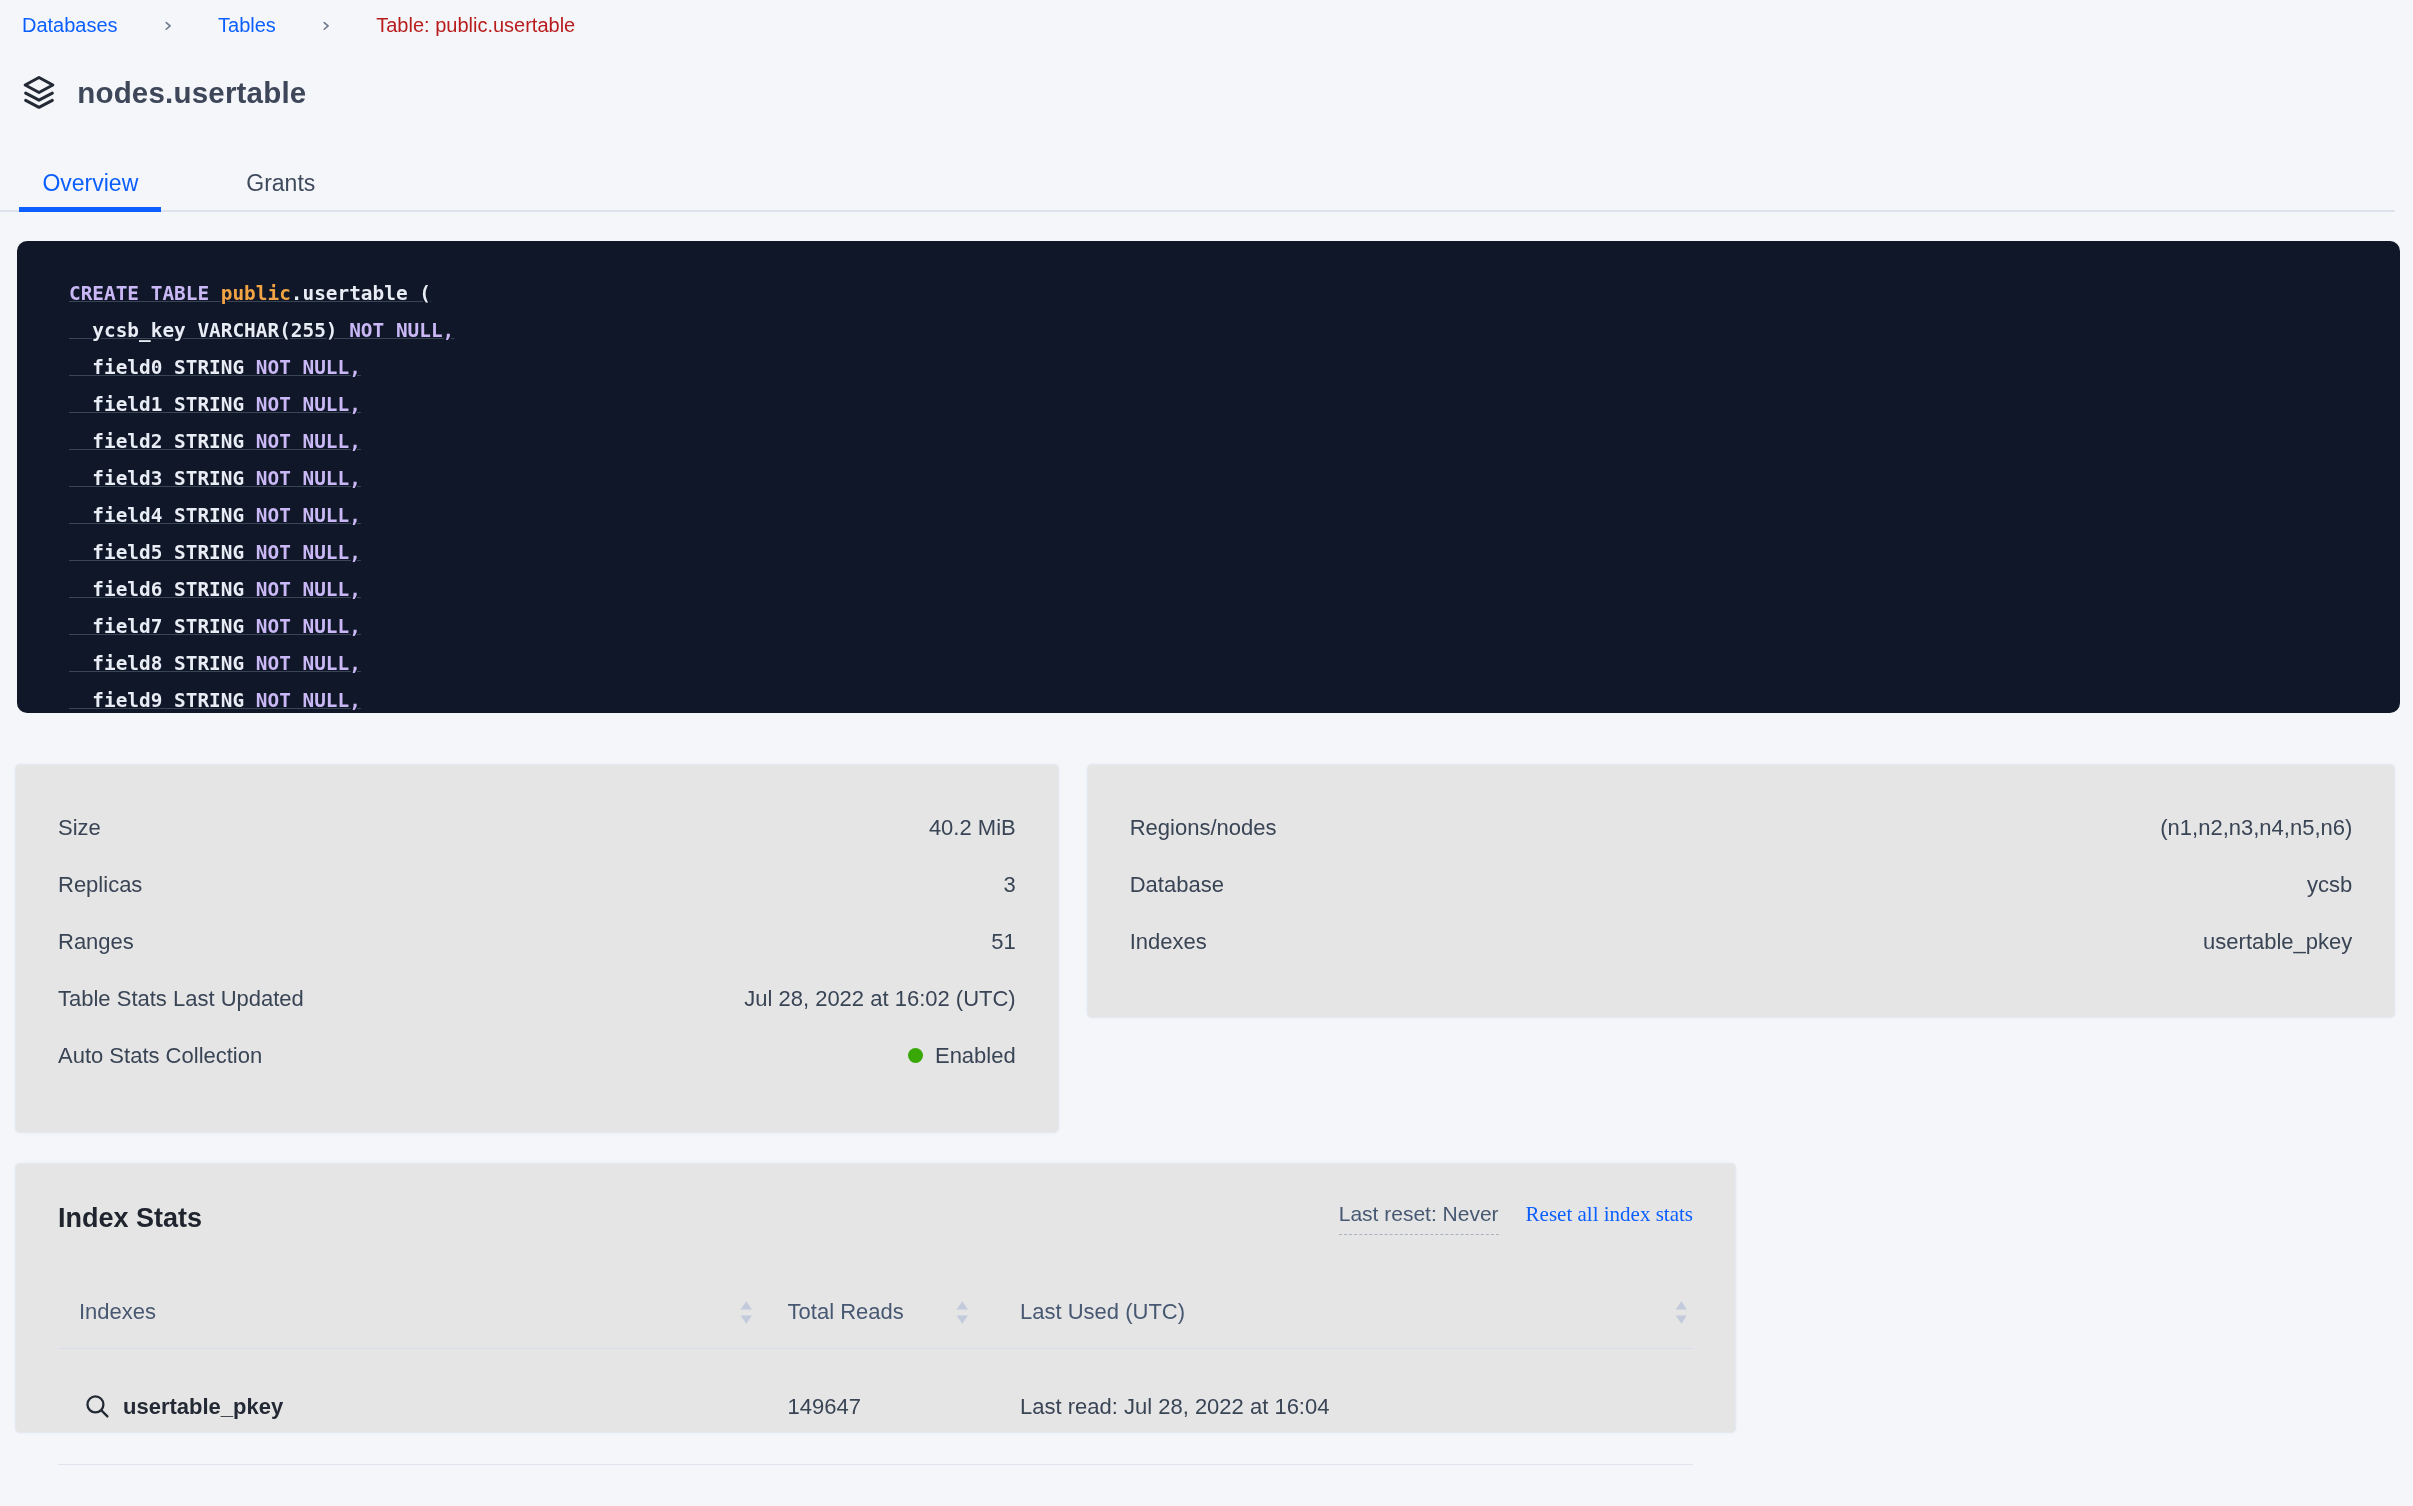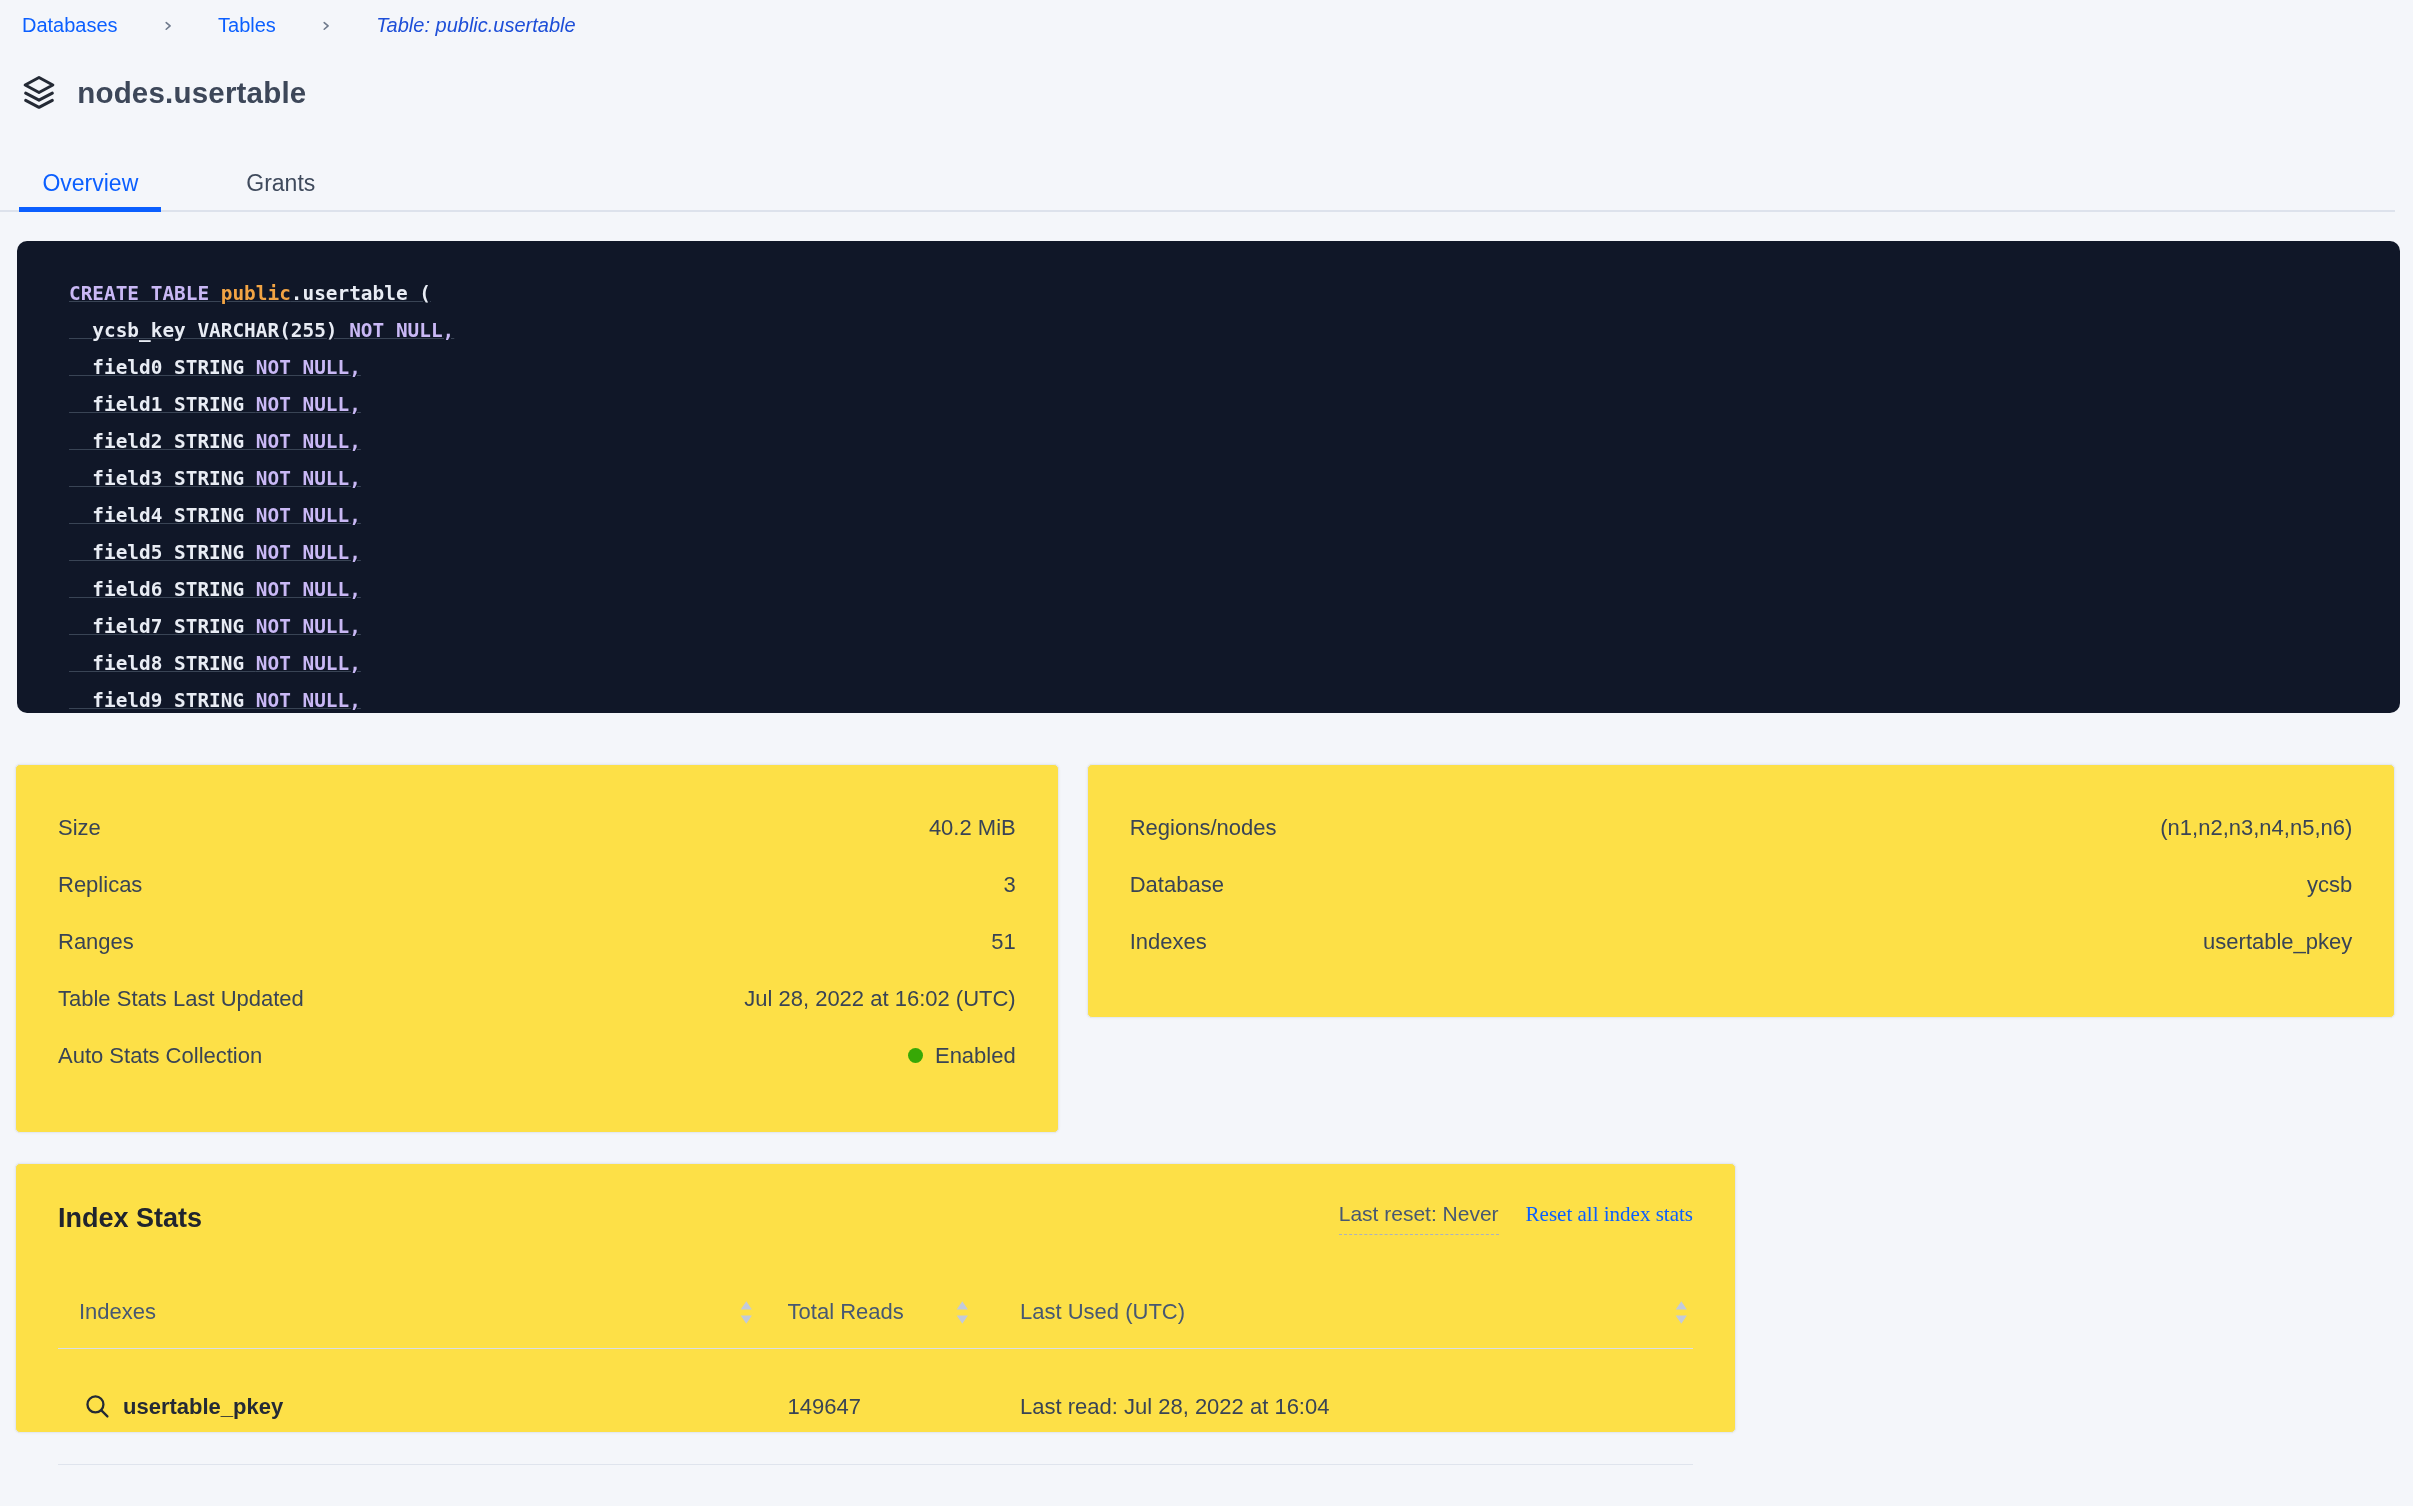--- a/index.html
+++ b/index.html
@@ -10,21 +10,21 @@
     color:#394455;
     overflow:hidden;
     position:relative;
   }
   a { text-decoration:none; }
 
   
   .breadcrumb { padding:11.8px 0 0 22px; display:flex; align-items:center; height:39px; font-size:20px;gap:30px; }
   .crumb-link { color:#0b5fff; cursor:pointer; }
   .crumb-sep { margin:0 14.3px; display:flex; align-items:center; }
-  .crumb-current { color:#1d4ed8;font-style:italic; }
+  .crumb-current { color:#b91c1c; }
 
   
   .titlebar { margin:32px 0 0 18.6px; display:flex; align-items:center; height:44px; }
   .page-title { margin-left:18.6px; font-size:29.5px; font-weight:600; color:#3d4759; letter-spacing:0.2px; }
 
   
   .tabs { position:relative; margin-top:44px; padding-left:19.4px; height:53px; display:flex; }
   .tabs::after { content:""; position:absolute; left:0; right:17.7px; bottom:0; height:1.7px; background:#dde2ec; }
   .tab { height:100%; padding:0 23px; display:flex; align-items:center; font-size:23px; color:#3f4a5c;
          border-bottom:5.9px solid transparent; cursor:pointer; position:relative; z-index:1; }
@@ -38,21 +38,21 @@
     font-family:"DejaVu Sans Mono","Liberation Mono",monospace;
     font-size:19.4px; font-weight:700; line-height:37px;
   }
   .code-line { white-space:pre;text-decoration:underline; }
   .tok-kw  { color:#c9b8f5; }
   .tok-acc { color:#f2a444; }
   .tok-pl  { color:#e8ecf4; }
 
   
   .cards-row { display:flex; margin:51px 17.7px 0 15px; gap:28px; }
-  .card { background:#fde047; border:0.8px solid #e4e9f1; border-radius:5px;
+  .card { background:#e5e5e5; border:0.8px solid #e4e9f1; border-radius:5px;
           box-shadow:0 0 2.5px rgba(67,90,111,.08); }
   .summary-left  { width:1044px; height:369px; padding:34px 42px 0; }
   .summary-right { width:1309px; height:254px; padding:34px 42px 0; }
   .srow { height:57px; display:flex; align-items:center; justify-content:space-between; font-size:22px; color:#394455; }
   .slabel { color:#394455; }
   .svalue { display:flex; align-items:center; color:#394455; }
   .status-dot { width:15px; height:15px; border-radius:50%; background:#37a806; margin-right:11.8px; }
 
   
   .index-card { margin:30px 0 0 15px; width:1721px; height:270px; padding:0 42px; }

